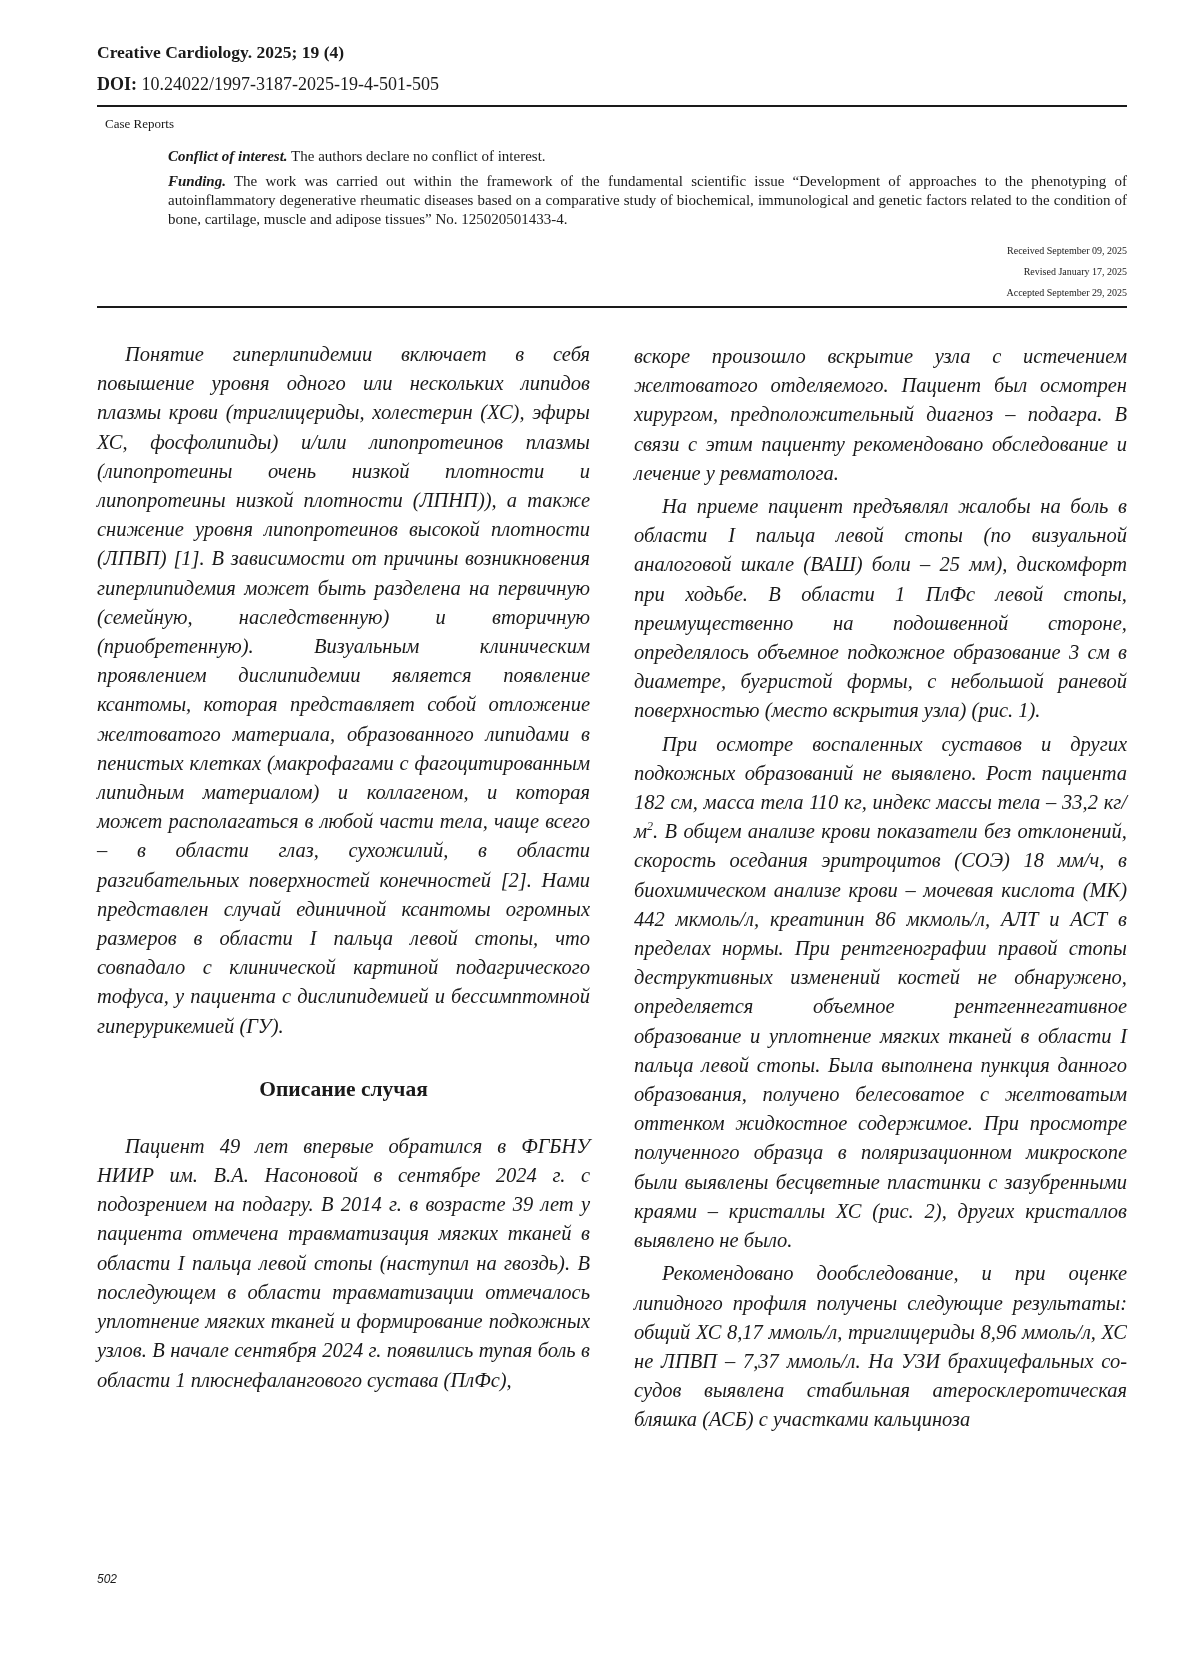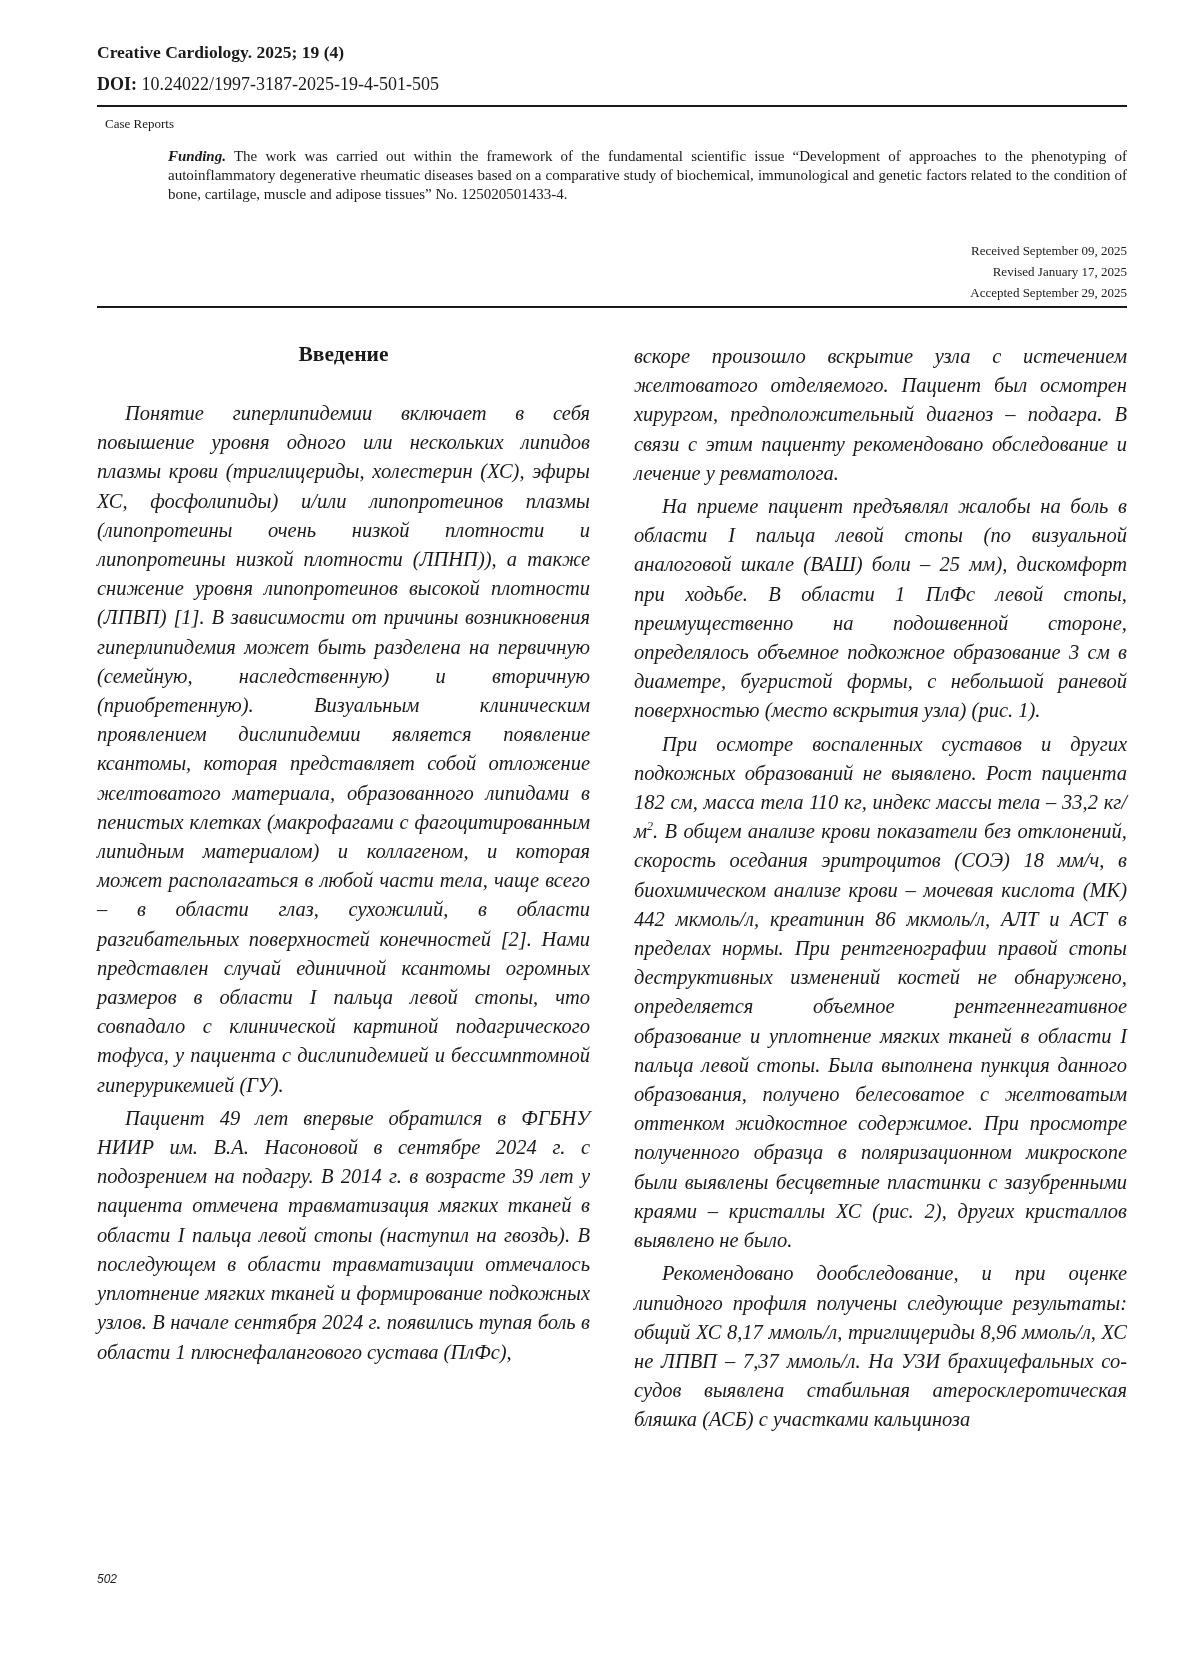--- a/index.html
+++ b/index.html
@@ -61,21 +61,21 @@
     line-height: 19px;
     text-align: justify;
   }
   .meta-block p { margin: 0 0 6px 0; }
   .meta-block .lead { font-weight: bold; font-style: italic; }
   .dates {
     position: absolute;
     right: 0;
     top: 240px;
     text-align: right;
-    font-size: 13px;
+    font-size: 10px;
     line-height: 21px;
   }
   .dates div { white-space: nowrap; }
   .rule-mid {
     position: absolute;
     top: 306px;
     left: 0;
     width: 1030px;
     height: 2px;
     background: #1a1a1a;
@@ -128,35 +128,38 @@
     <b>DOI:</b>
     <span>10.24022/1997-3187-2025-19-4-501-505</span>
   </div>
 
   <div class="rule-top"></div>
 
   <div class="section-label">Case Reports</div>
 
   <div class="meta-block">
     <p>
+      <span class="lead">Conflict of interest.</span><span> The authors declare no conflict of interest.</span>
+    </p>
+    <p>
       <span class="lead">Funding.</span><span> The work was carried out within the framework of the fundamental scientific issue “Development of approaches to the phenotyping of autoinflammatory degenerative rheumatic diseases based on a comparative study of biochemical, immunological and genetic factors related to the condition of bone, cartilage, muscle and adipose tissues” No. 125020501433-4.</span>
     </p>
   </div>
 
   <div class="dates">
     <div>Received September 09, 2025</div>
     <div>Revised January 17, 2025</div>
     <div>Accepted September 29, 2025</div>
   </div>
 
   <div class="rule-mid"></div>
 
   <div class="col col-left">
-    <h2 class="first">Введение</h2>
     <p>Понятие гиперлипидемии включает в себя повышение уровня одного или нескольких ли­пидов плазмы крови (триглицериды, холесте­рин (ХС), эфиры ХС, фосфолипиды) и/или ли­попротеинов плазмы (липопротеины очень низкой плотности и липопротеины низкой плотности (ЛПНП)), а также снижение уровня липопротеинов высокой плотности (ЛПВП) [1]. В зависимости от причины возникновения ги­перлипидемия может быть разделена на первич­ную (семейную, наследственную) и вторичную (приобретенную). Визуальным клиническим проявлением дислипидемии является появле­ние ксантомы, которая представляет собой от­ложение желтоватого материала, образованно­го липидами в пенистых клетках (макрофагами с фагоцитированным липидным материалом) и коллагеном, и которая может располагаться в любой части тела, чаще всего – в области глаз, сухожилий, в области разгибательных поверх­ностей конечностей [2]. Нами представлен слу­чай единичной ксантомы огромных размеров в области I пальца левой стопы, что совпадало с клинической картиной подагрического тофу­са, у пациента с дислипидемией и бессимптом­ной гиперурикемией (ГУ).</p>
+    <h2 class="second">Описание случая</h2>
     <p>Пациент 49 лет впервые обратился в ФГБНУ НИИР им. В.А. Насоновой в сентябре 2024 г. с подозрением на подагру. В 2014 г. в воз­расте 39 лет у пациента отмечена травматизация мягких тканей в области I пальца левой стопы (наступил на гвоздь). В последующем в обла­сти травматизации отмечалось уплотнение мяг­ких тканей и формирование подкожных узлов. В начале сентября 2024 г. появились тупая боль в области 1 плюснефалангового сустава (ПлФс),</p>
   </div>
 
   <div class="col col-right">
     <p class="cont">вскоре произошло вскрытие узла с истечени­ем желтоватого отделяемого. Пациент был осмо­трен хирургом, предположительный диагноз – подагра. В связи с этим пациенту рекомендовано обследование и лечение у ревматолога.</p>
     <p>На приеме пациент предъявлял жало­бы на боль в области I пальца левой сто­пы (по визуальной аналоговой шкале (ВАШ) боли – 25 мм), дискомфорт при ходьбе. В об­ласти 1 ПлФс левой стопы, преимущественно на подошвенной стороне, определялось объ­емное подкожное образование 3 см в диаме­тре, бугристой формы, с небольшой раневой поверхностью (место вскрытия узла) (рис. 1).</p>
     <p><span>При осмотре воспаленных суставов и других подкожных образований не выявлено. Рост па­циента 182 см, масса тела 110 кг, индекс массы тела – 33,2 кг/м</span><sup>2</sup><span>. В общем анализе крови показа­тели без отклонений, скорость оседания эритро­цитов (СОЭ) 18 мм/ч, в биохимическом анали­зе крови – мочевая кислота (МК) 442 мкмоль/л, креатинин 86 мкмоль/л, АЛТ и АСТ в пределах нормы. При рентгенографии правой стопы де­структивных изменений костей не обнаруже­но, определяется объемное рентгеннегативное образование и уплотнение мягких тканей в об­ласти I пальца левой стопы. Была выполнена пункция данного образования, получено беле­соватое с желтоватым оттенком жидкостное со­держимое. При просмотре полученного образца в поляризационном микроскопе были выявле­ны бесцветные пластинки с зазубренными края­ми – кристаллы ХС (рис. 2), других кристаллов выявлено не было.</span></p>
     <p>Рекомендовано дообследование, и при оценке липидного профиля получены следу­ющие результаты: общий ХС 8,17 ммоль/л, триглицериды 8,96 ммоль/л, ХС не ЛПВП – 7,37 ммоль/л. На УЗИ брахицефальных со­судов выявлена стабильная атеросклеротиче­ская бляшка (АСБ) с участками кальциноза</p>
   </div>
 

